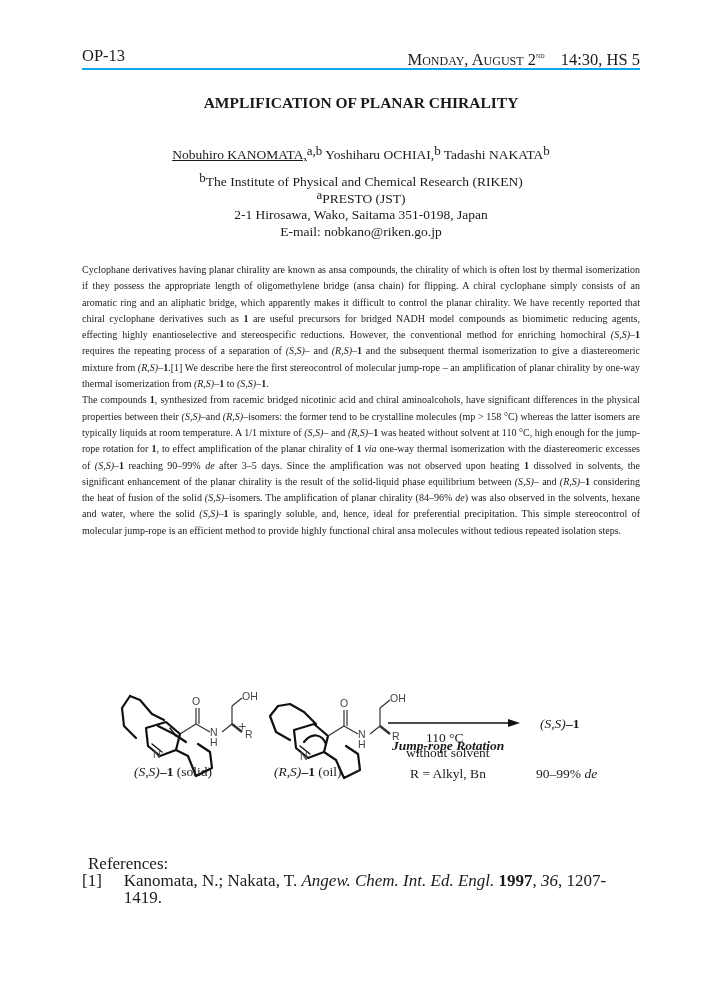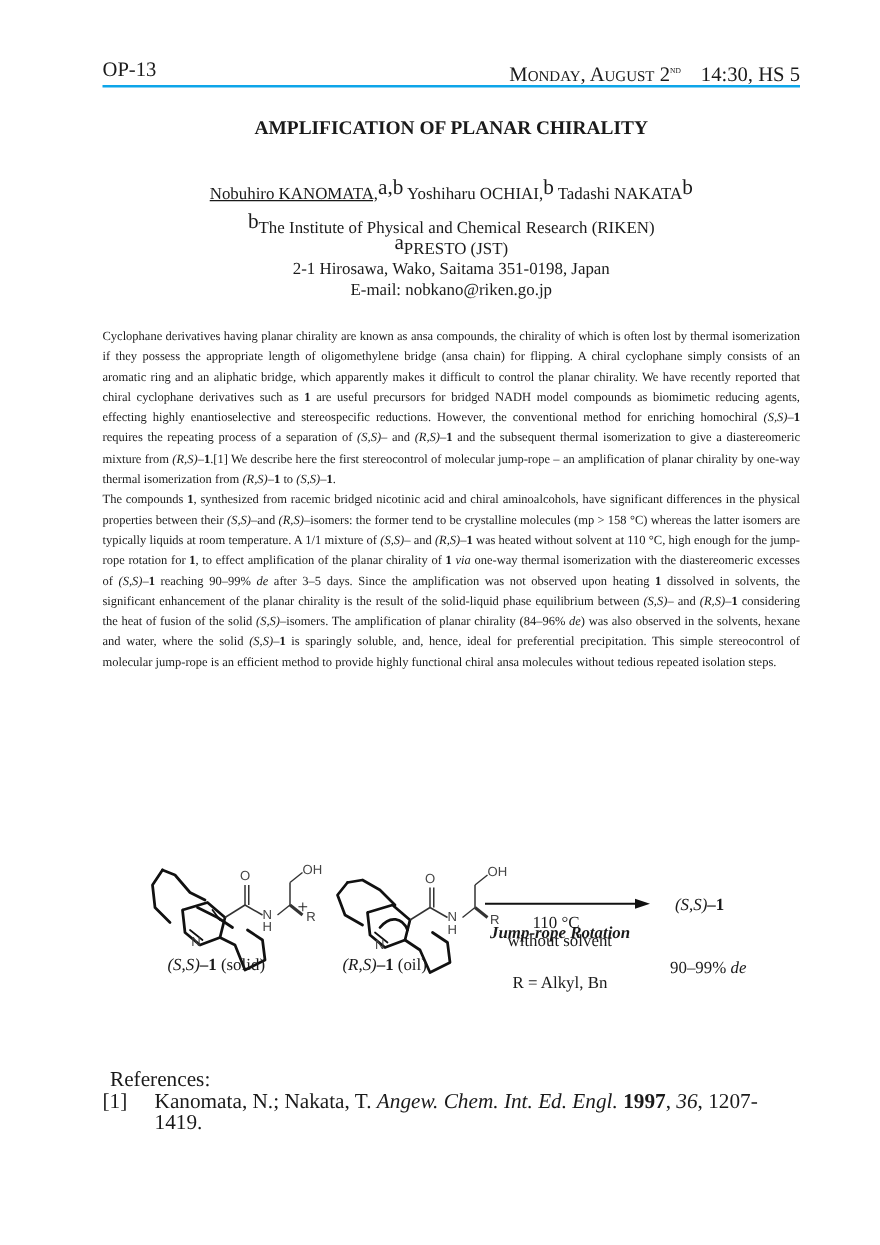--- a/index.html
+++ b/index.html
@@ -21,21 +21,21 @@
 
     .title {
       position: absolute; left: 82px; top: 93px; width: 558px;
       text-align: center; font-weight: bold; font-size: 15.5px; line-height: 20px;
     }
     .authors {
       position: absolute; left: 82px; top: 146px; width: 558px;
       text-align: center; font-size: 13.5px; line-height: 18px;
     }
     .authors .presenter { text-decoration: underline; }
-    .authors sup, .affil sup { font-size: 17px; vertical-align: 4px; line-height: 0; }
+    .authors sup, .affil sup { font-size: 13px; vertical-align: 4px; line-height: 0; }
     .affil {
       position: absolute; left: 82px; top: 174px; width: 558px;
       text-align: center; font-size: 13.5px; line-height: 16.5px;
     }
     .body-text {
       position: absolute; left: 82px; top: 262px; width: 558px;
       font-size: 10px; line-height: 16.3px; text-align: justify;
     }
     .body-text p { margin: 0; }
     .scheme {
@@ -151,21 +151,21 @@
   <span class="lbl" style="left:200px;top:72px;font-family:'Liberation Sans',sans-serif;font-size:10.5px;color:#444;">N</span>
 
   <span class="lbl" style="left:138px;top:40px;font-size:15px;">+</span>
 
   <span class="lbl" style="left:34px;top:86px;"><i>(S,S)</i><b>–1</b><span> (solid)</span></span>
   <span class="lbl" style="left:174px;top:86px;"><i>(R,S)</i><b>–1</b><span> (oil)</span></span>
 
   <span class="lbl" style="left:292px;top:24px;font-weight:bold;font-style:italic;margin-top:36px;">Jump-rope Rotation</span>
   <span class="lbl" style="left:326px;top:52px;">110 °C</span>
   <span class="lbl" style="left:306px;top:67px;">without solvent</span>
-  <span class="lbl" style="left:310px;top:100px;">R = Alkyl, Bn</span>
+  <span class="lbl" style="left:310px;top:88px;">R = Alkyl, Bn</span>
 
   <span class="lbl" style="left:440px;top:38px;"><i>(S,S)</i><b>–1</b></span>
   <span class="lbl" style="left:436px;top:88px;"><span>90–99% </span><i>de</i></span>
 </div>
 
 <div class="refs">
   <div class="ref-head">References:</div>
   <div class="ref-row">
     <span class="ref-num">[1]</span>
     <span><span>Kanomata, N.; Nakata, T. </span><i>Angew. Chem. Int. Ed. Engl.</i><b> 1997</b><span>, </span><i>36</i><span>, 1207-1419.</span></span>

